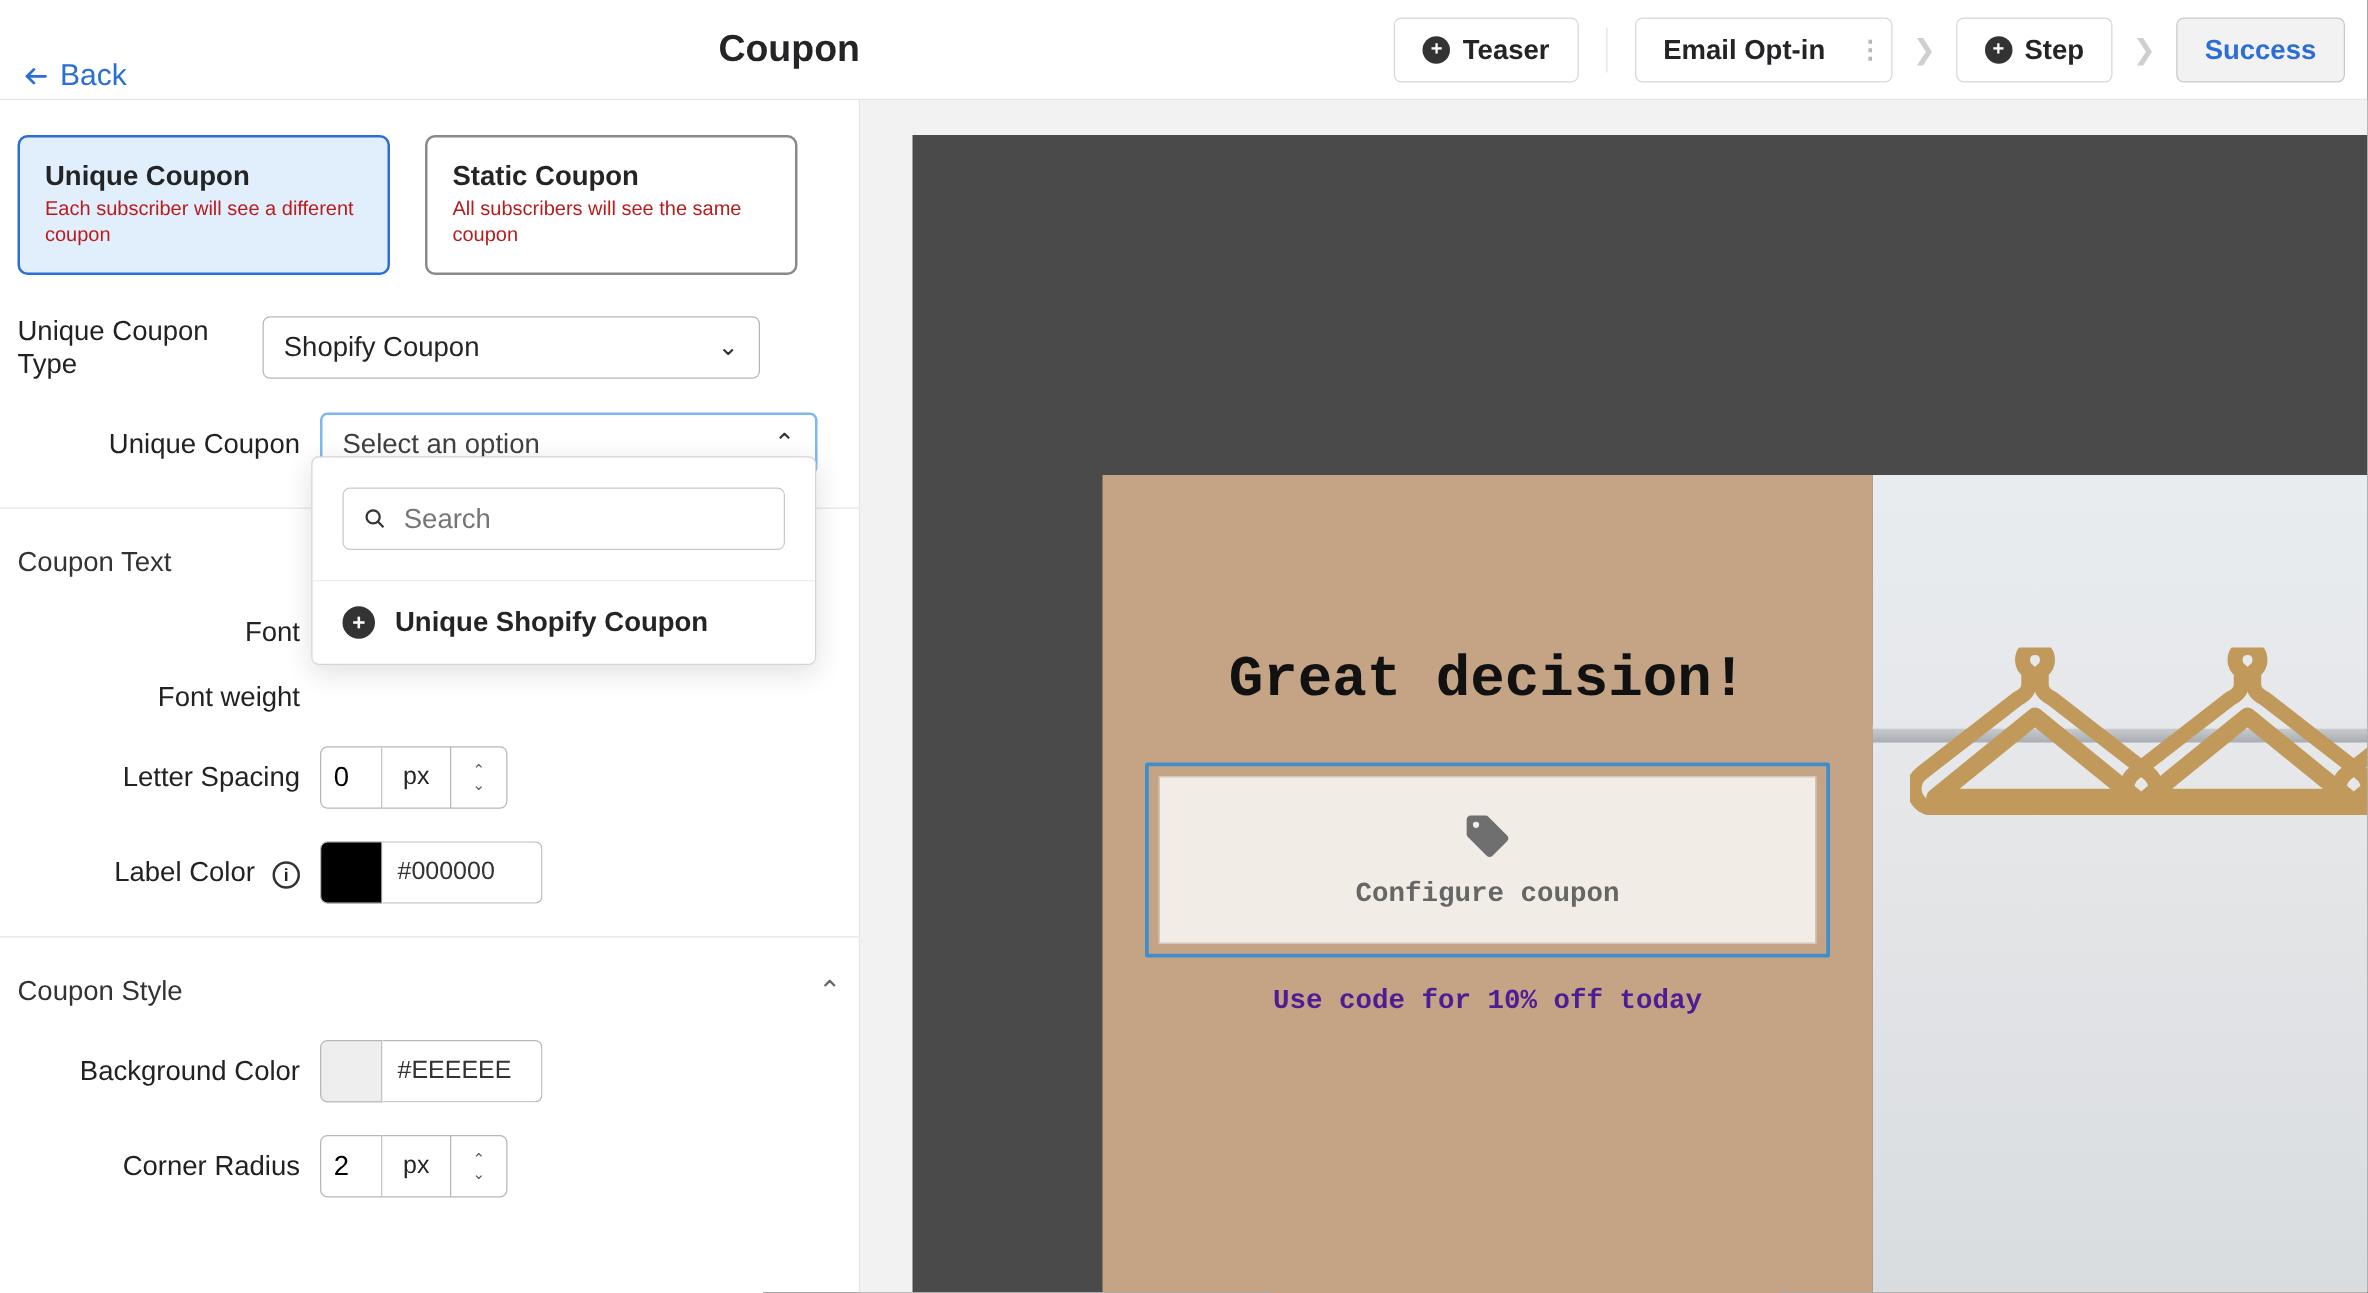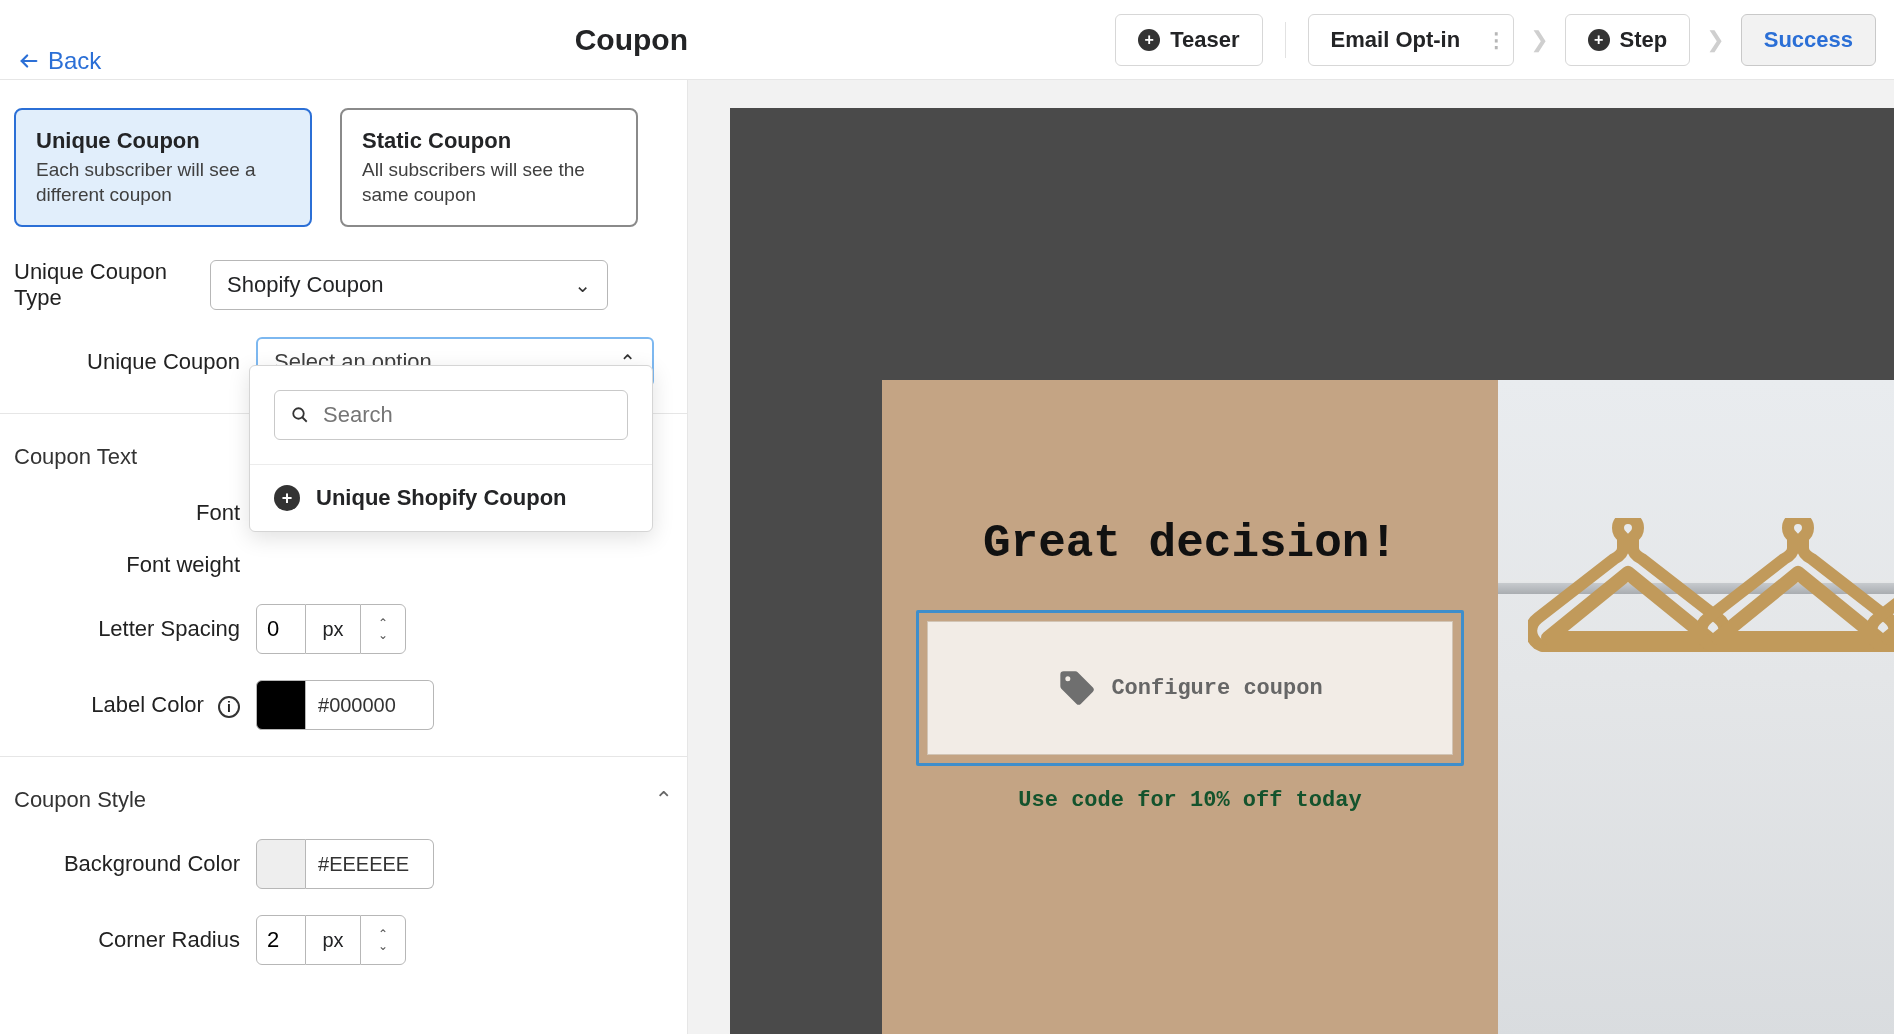--- a/index.html
+++ b/index.html
@@ -22,21 +22,21 @@
 
 .main { display: flex; height: calc(1034px - 80px); }
 .sidebar { width: 688px; border-right: 1px solid #e6e6e6; padding: 28px 0 0 0; position: relative; overflow: visible; }
 .canvas { flex: 1; background: #f2f2f2; position: relative; overflow: hidden; font-family: Liberation Mono, monospace; }
 
 
 .cards { display: flex; gap: 28px; padding: 0 14px 32px 14px; }
 .card { flex: 0 0 298px; border: 2px solid #8a8a8a; border-radius: 8px; padding: 18px 20px; cursor: pointer; }
 .card.active { border-color: #2b6fd6; background: #e1eefb; }
 .card .ct { font-size: 22px; font-weight: 700; margin-bottom: 4px; }
-.card .cd { font-size: 19px; color: #404040; line-height: 1.3; }
+.card .cd { font-size: 16px; color: #b91c1c; line-height: 1.3; }
 
 
 .form-row { display: flex; align-items: center; padding: 0 14px; margin-bottom: 26px; gap: 16px; }
 .form-label { width: 226px; text-align: right; font-size: 22px; color: #222; }
 .form-label.left { text-align: left; width: auto; }
 .select { flex: 1; max-width: 398px; height: 50px; border: 1px solid #b7b7b7; border-radius: 6px; display: flex; align-items: center; justify-content: space-between; padding: 0 16px; font-size: 22px; background: #fff; cursor: pointer; }
 .select.open { border: 2px solid #7db8f0; }
 .select .ph { color: #404040; }
 .chevron { font-size: 20px; color: #333; }
 
@@ -65,24 +65,24 @@
 .dd-item { padding: 20px 24px; font-size: 22px; border-bottom: 1px solid #ececec; cursor: pointer; }
 .dd-item.hover { background: #f4f4f4; }
 .dd-item.add { display: flex; align-items: center; gap: 16px; font-weight: 700; border-bottom: none; }
 .dd-item.add .plus-circle { width: 26px; height: 26px; font-size: 18px; }
 
 
 .canvas-inner { position: absolute; left: 42px; top: 28px; right: 0; bottom: 0; background: #4a4a4a; overflow: hidden; }
 .popup { position: absolute; left: 152px; top: 272px; width: 616px; height: 660px; background: #c4a484; padding: 48px 34px 0; }
 .popup-title { text-align: center; font-size: 46px; font-weight: 800; color: #111; margin: 90px 0 40px; }
 .coupon-box { border: 3px solid #3f8ecb; border-radius: 2px; padding: 8px; }
-.coupon-inner { background: #f2ece6; border: 1px solid #d2c4b4; height: 134px; display: flex; flex-direction: row; align-items: center; justify-content: center; gap: 14px; width: 526px; margin: 0 auto; }
+.coupon-inner { background: #f2ece6; border: 1px solid #d2c4b4; height: 134px; display: flex; flex-direction: column; align-items: center; justify-content: center; gap: 14px; width: 526px; margin: 0 auto; }
 .coupon-inner .tag { color: #6f6f6f; }
 .coupon-inner .cfg { color: #666; font-size: 22px; font-weight: 600; }
-.popup-sub { text-align: center; font-size: 22px; font-weight: 700; color: #14532d; margin-top: 22px; }
+.popup-sub { text-align: center; font-size: 22px; font-weight: 700; color: #4c1d95; margin-top: 22px; }
 .hanger-img { position: absolute; left: 768px; top: 272px; width: 700px; height: 660px; background: linear-gradient(180deg, #e9ecef 0%, #e4e6e8 45%, #d9dcdf 100%); overflow: hidden; }
 .rack { position: absolute; left: -20px; right: 0; top: 200px; height: 14px; background: linear-gradient(180deg,#cfd2d5,#a9adb1); border-radius: 7px; }
 .rack::after { content:""; position:absolute; left:0; right:0; top:0; height:3px; background: rgba(255,255,255,0.5); border-radius: 7px; }
 .hanger { position: absolute; top: 138px; }
 .hanger svg { display:block; }
 
 svg { display: inline-block; }
 </style>
 </head>
 <body>

